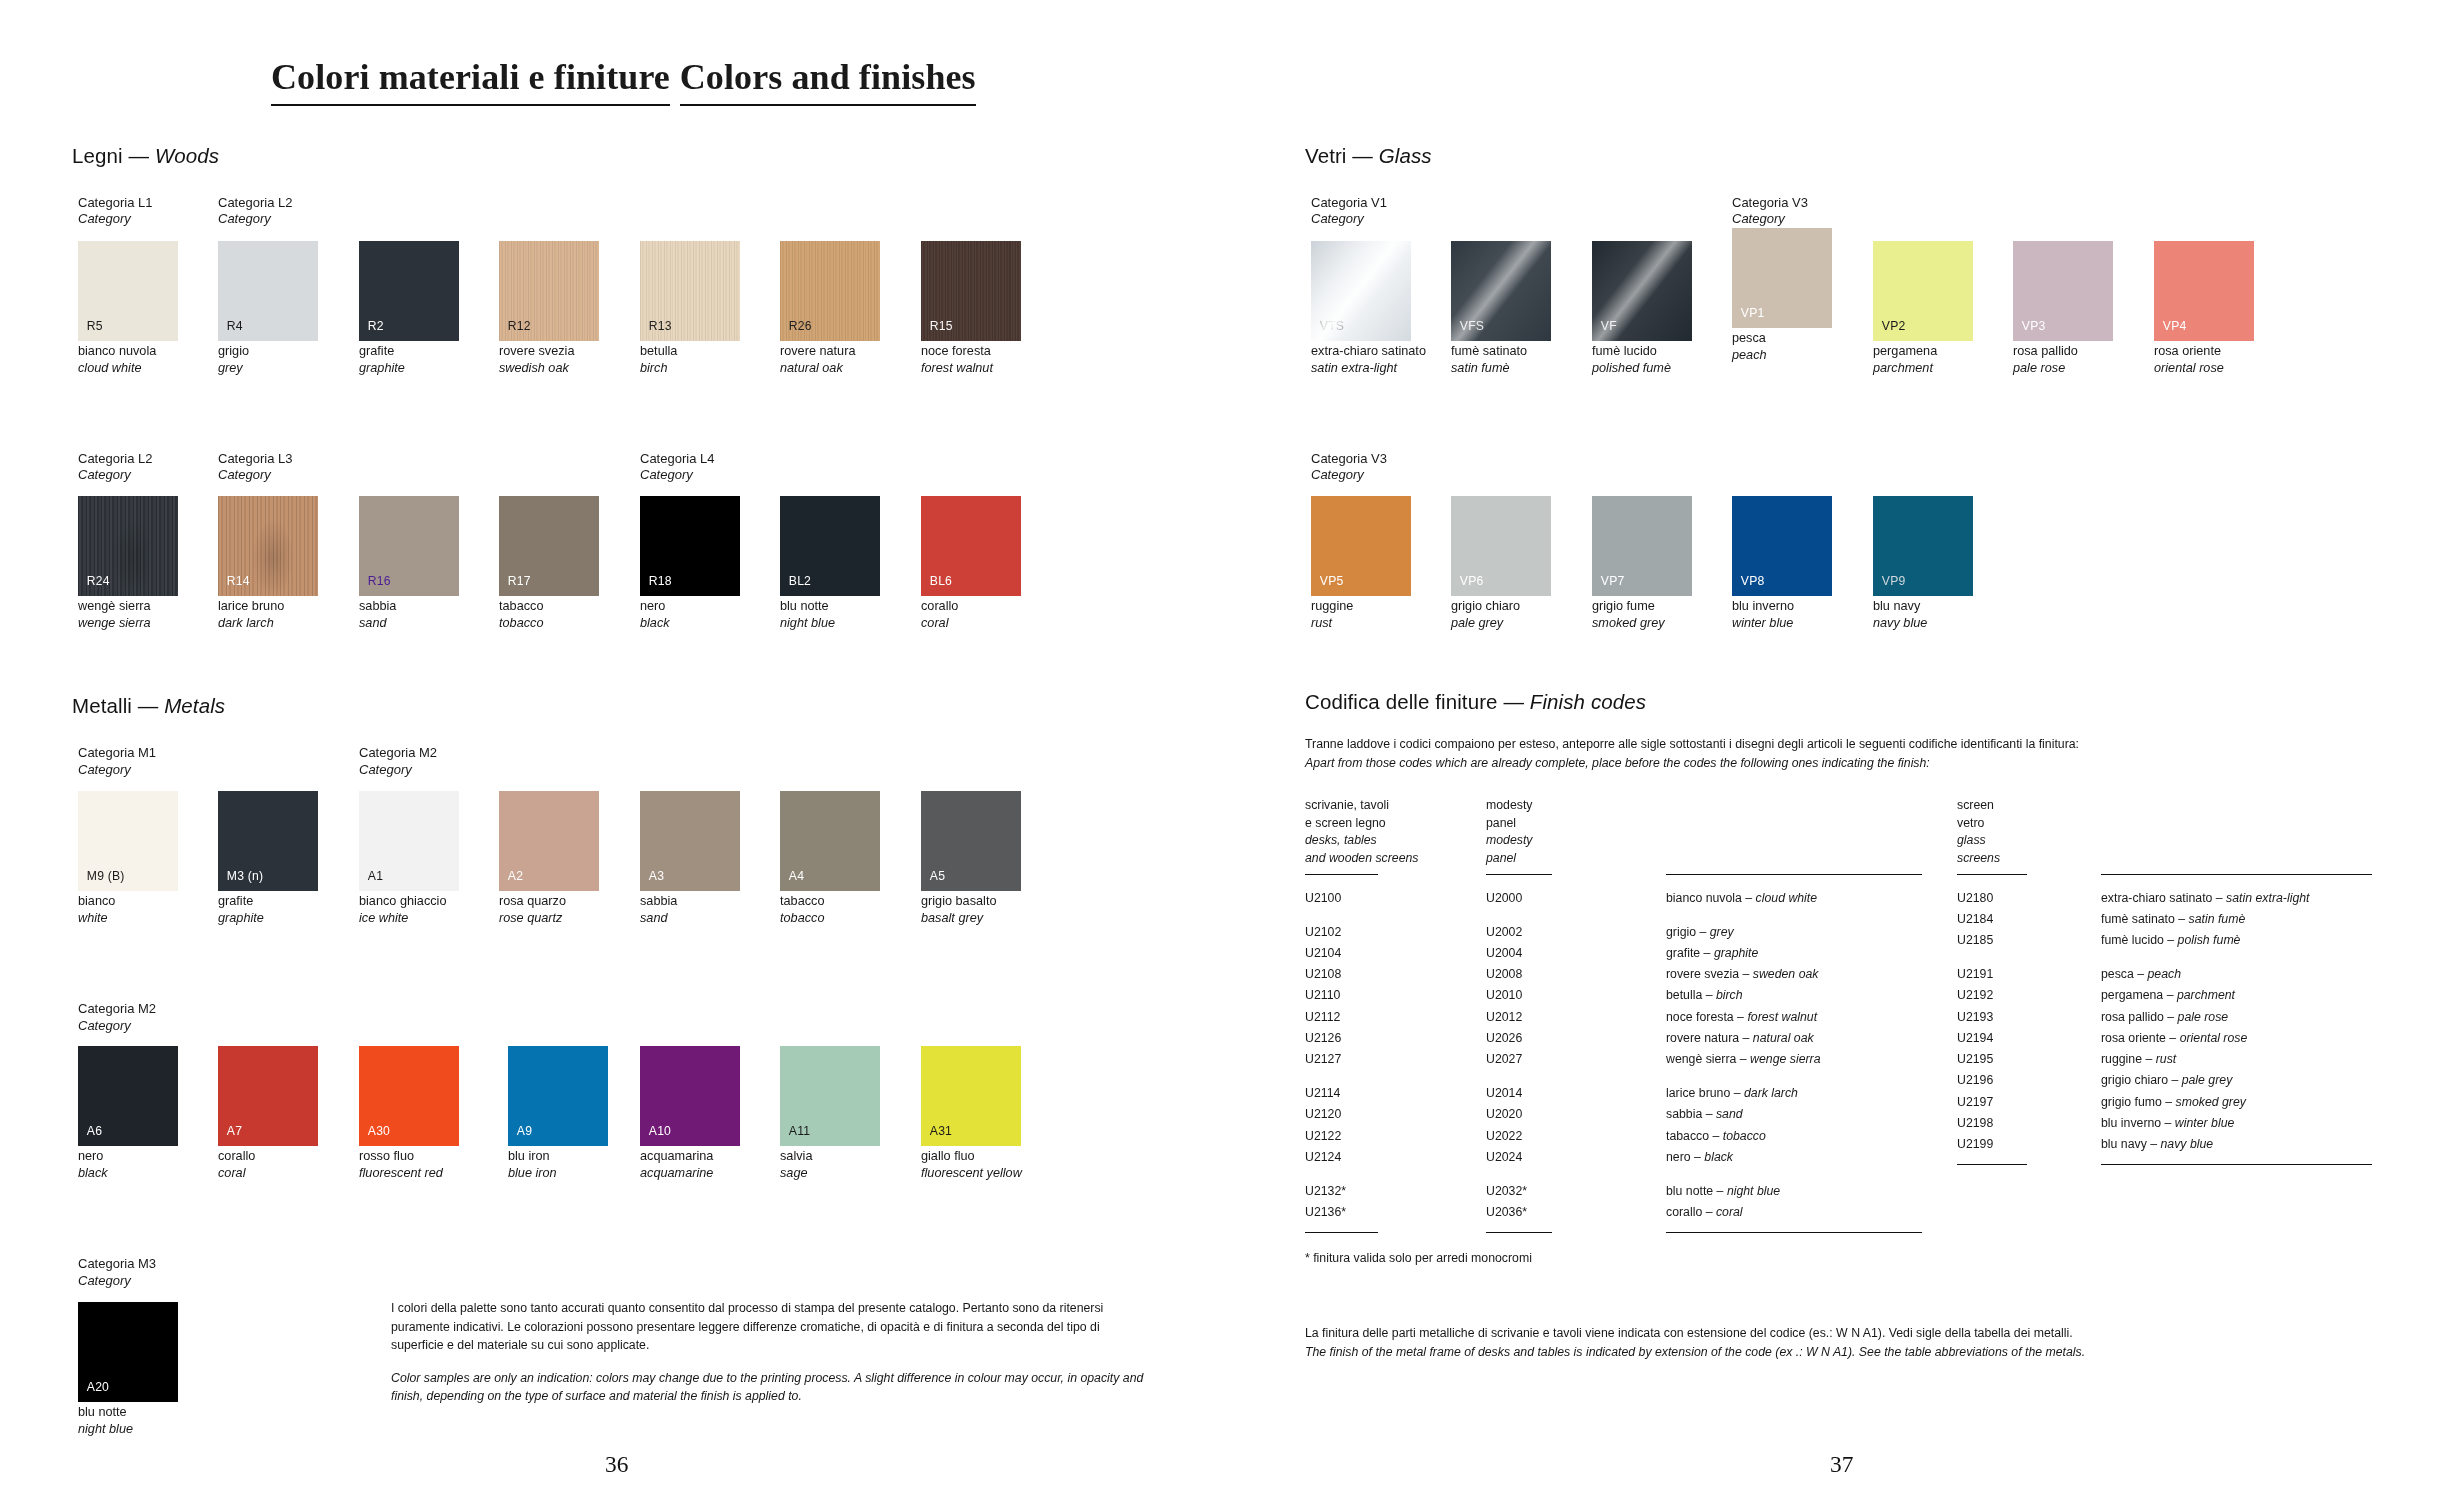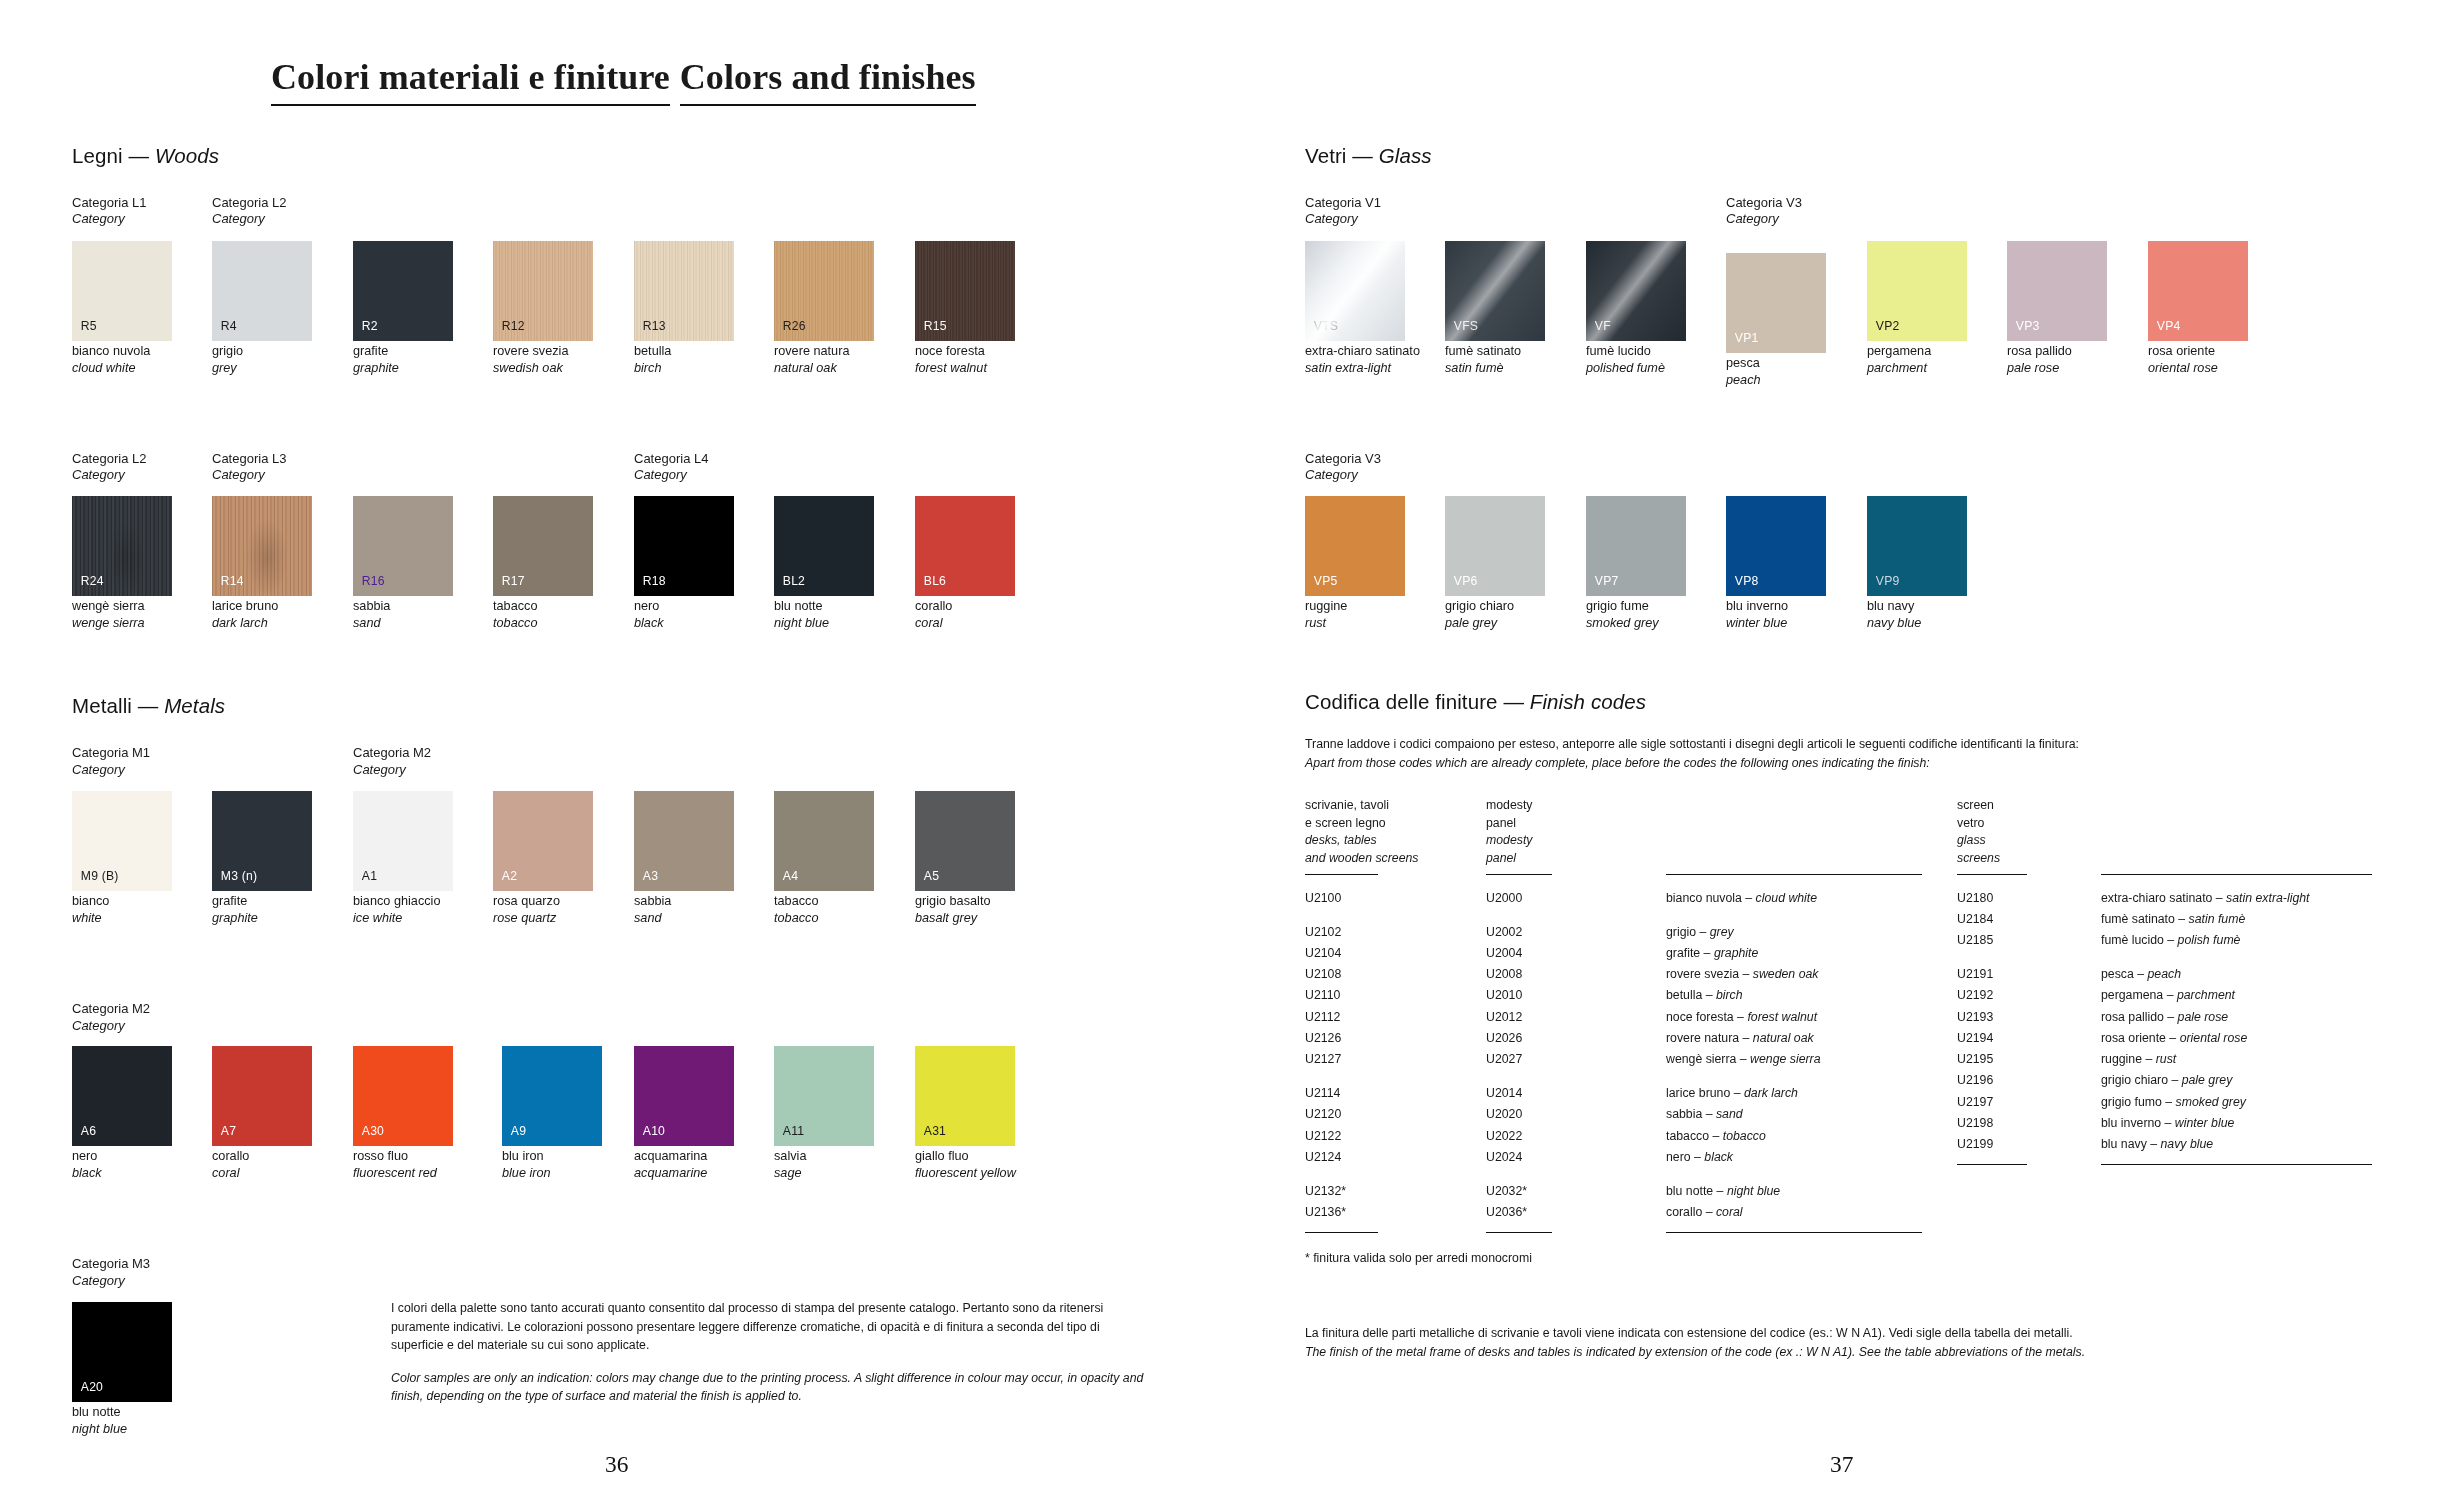--- a/index.html
+++ b/index.html
@@ -27,21 +27,21 @@
   .col-left  { position: absolute; left: 72px;  top: 144px; width: 1083px; }
   .col-right { position: absolute; left: 1305px; top: 144px; width: 1073px; }
 
   .sec-head {
     font-size: 20.5px; font-weight: 400; color: #141414;
     letter-spacing: 0.1px; margin-bottom: 27px; white-space: nowrap;
   }
   .sec-head em { font-style: italic; }
 
   
-  .grid { position: relative; }
+  .grid { position: relative; margin-left: 6px; }
   .cat {
     position: absolute;
     font-size: 13px; line-height: 1.26; color: #1a1a1a; white-space: nowrap;
   }
   .cat i { font-style: italic; display: block; }
 
   .cell { position: absolute; width: 100px; }
   .chip {
     position: relative; width: 100px; height: 100px;
     display: block; overflow: hidden;
@@ -256,21 +256,21 @@
         <div class="cat" style="left: 421px; top: 0px;"><span>Categoria V3</span><i>Category</i></div>
         <div class="cell" style="left: 0px; top: 46px;"><span class="chip gloss-l" style="background:#e9edf0">
             <span class="code" style="color:#333333">VTS</span>
           </span><span class="nm"><span>extra-chiaro satinato</span><i>satin extra-light</i></span></div>
         <div class="cell" style="left: 140px; top: 46px;"><span class="chip gloss" style="background:#2f3840">
             <span class="code" style="color:#e6e6e6">VFS</span>
           </span><span class="nm"><span>fumè satinato</span><i>satin fumè</i></span></div>
         <div class="cell" style="left: 281px; top: 46px;"><span class="chip gloss" style="background:#222a31">
             <span class="code" style="color:#e6e6e6">VF</span>
           </span><span class="nm"><span>fumè lucido</span><i>polished fumè</i></span></div>
-        <div class="cell" style="left: 421px; top: 58px;"><span class="chip" style="background:#cdbfb0">
+        <div class="cell" style="left: 421px; top: 33px;"><span class="chip" style="background:#cdbfb0">
             <span class="code" style="color:#ffffff">VP1</span>
           </span><span class="nm"><span>pesca</span><i>peach</i></span></div>
         <div class="cell" style="left: 562px; top: 46px;"><span class="chip" style="background:#e9ee8f">
             <span class="code" style="color:#1a1a1a">VP2</span>
           </span><span class="nm"><span>pergamena</span><i>parchment</i></span></div>
         <div class="cell" style="left: 702px; top: 46px;"><span class="chip" style="background:#cbb7bf">
             <span class="code" style="color:#ffffff">VP3</span>
           </span><span class="nm"><span>rosa pallido</span><i>pale rose</i></span></div>
         <div class="cell" style="left: 843px; top: 46px;"><span class="chip" style="background:#ec8477">
             <span class="code" style="color:#ffffff">VP4</span>

